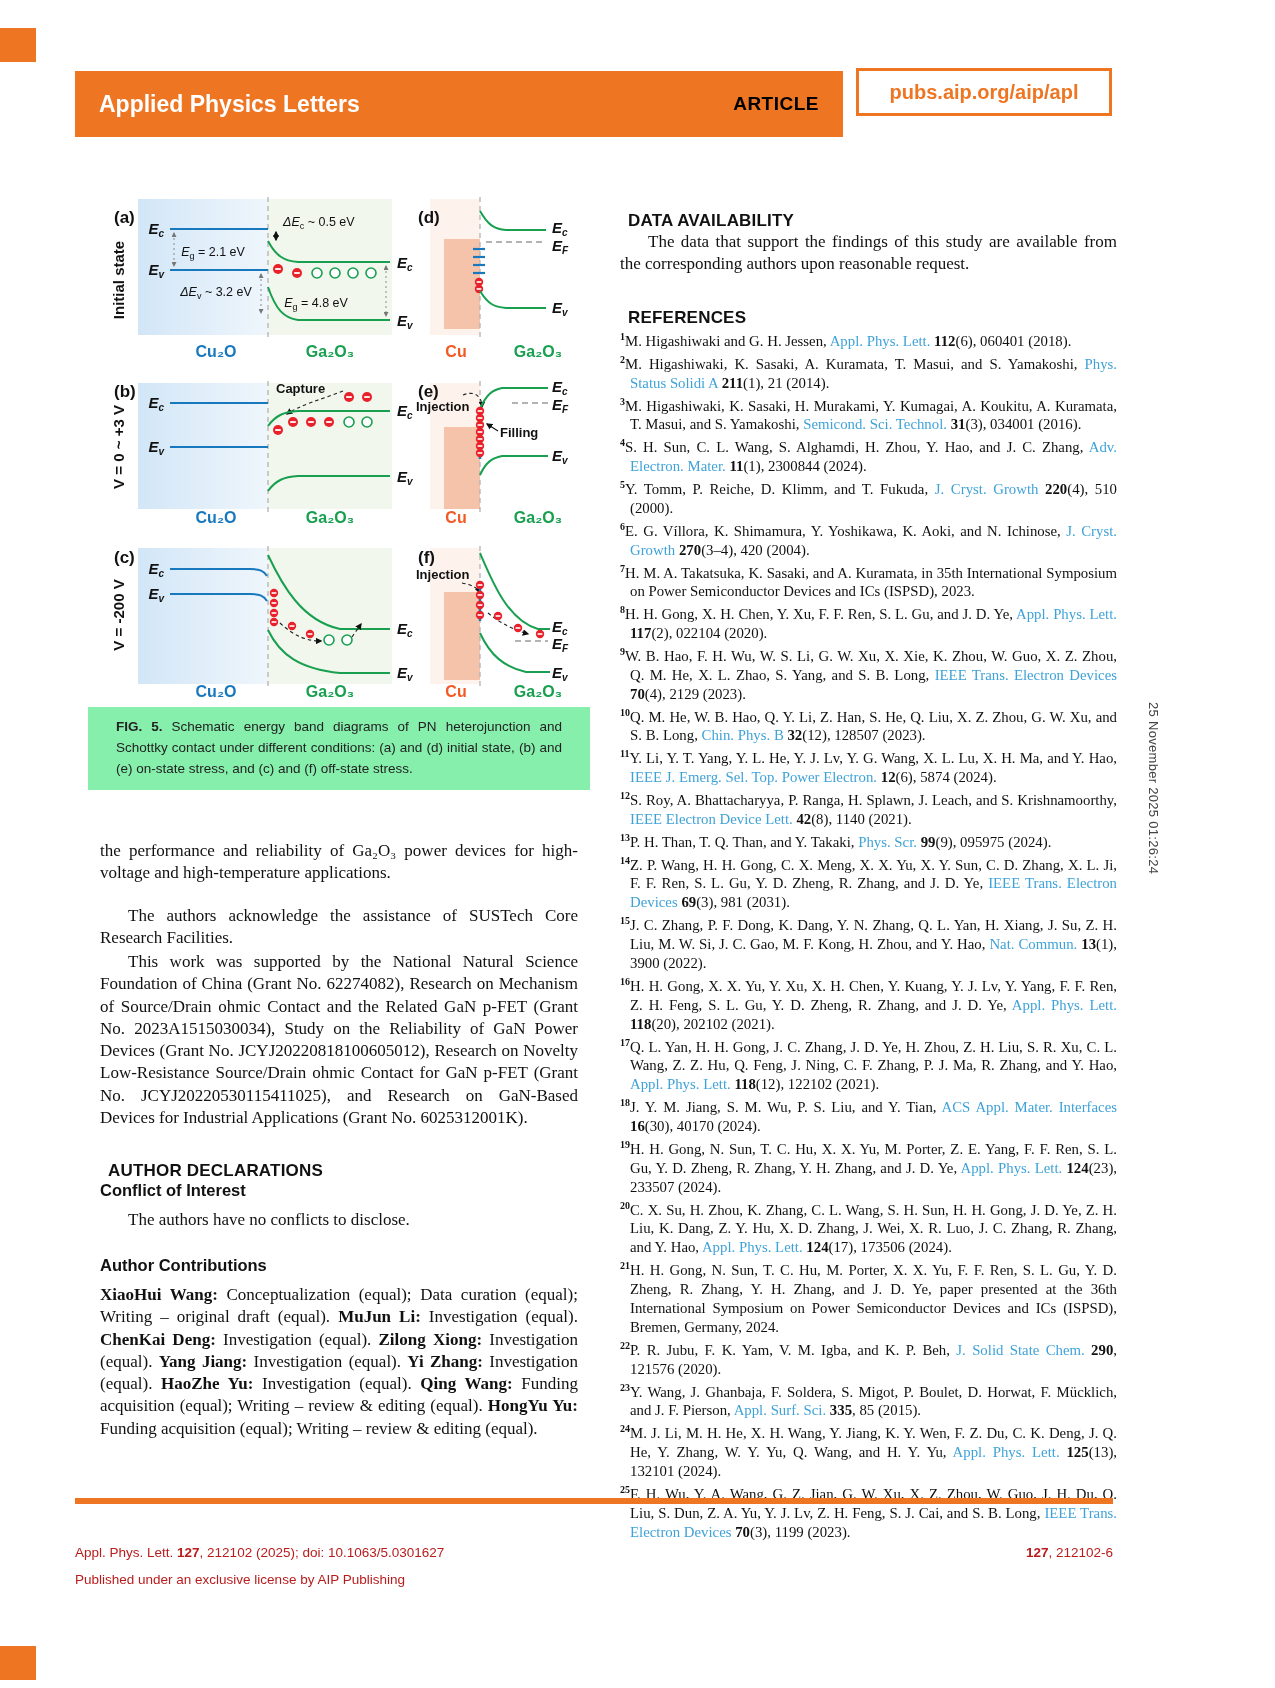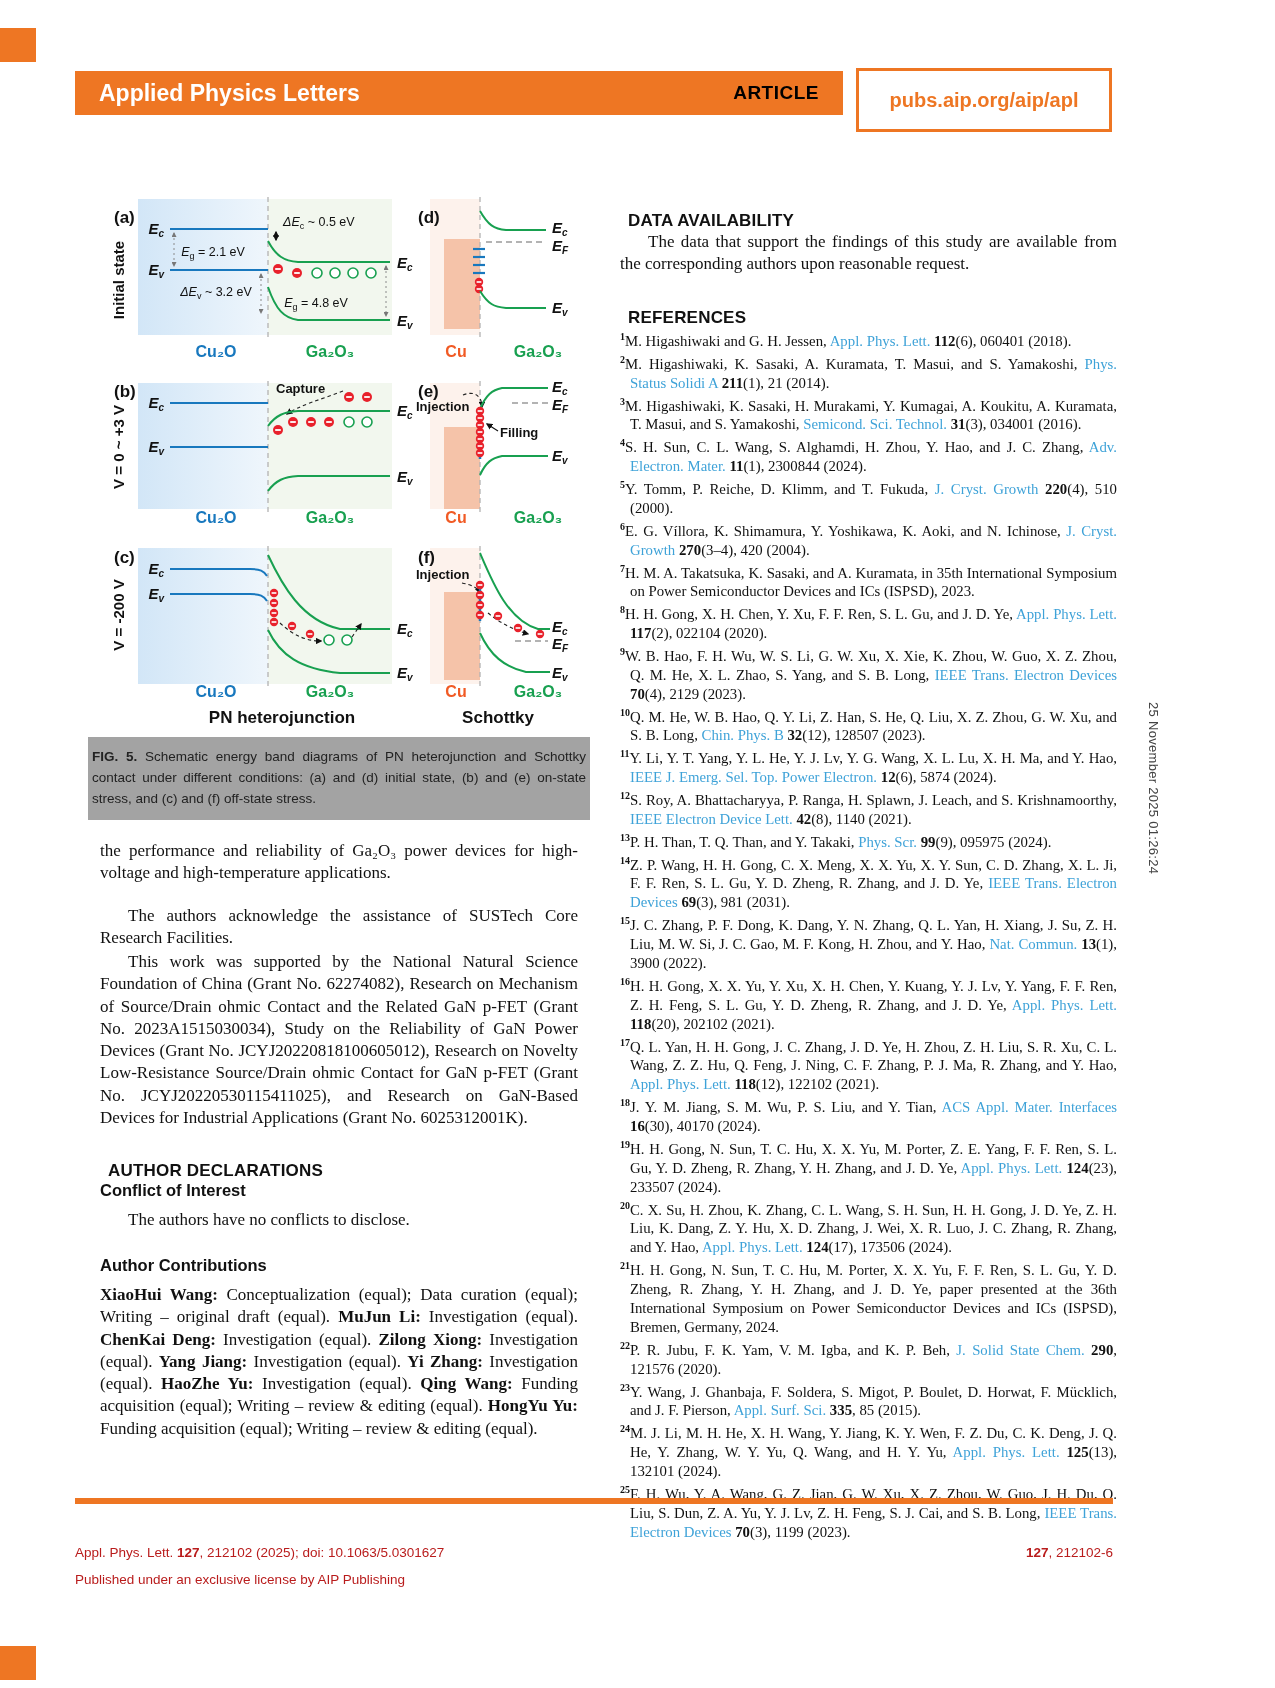--- a/index.html
+++ b/index.html
@@ -1,34 +1,34 @@
 <!DOCTYPE html>
 <html><head>
 <meta charset="utf-8">
 <style>
   html,body{margin:0;padding:0;background:#fff;}
   .page{position:relative;width:1275px;height:1688px;background:#fff;overflow:hidden;
         font-family:"Liberation Serif","DejaVu Serif",serif;color:#111;}
   .corner{position:absolute;left:0;width:36px;height:34px;background:#ee7623;}
   .corner-top{top:28px}.corner-bot{top:1646px}
 
-  .hbar{position:absolute;left:75px;top:71px;width:768px;height:44px;background:#ee7623;
+  .hbar{position:absolute;left:75px;top:71px;width:768px;height:66px;background:#ee7623;
         display:flex;align-items:center;justify-content:space-between;padding:6px 24px;box-sizing:border-box;}
   .htitle{color:#fff;font:bold 23px "Liberation Sans",sans-serif;}
   .harticle{color:#000000;font:bold 19px "Liberation Sans",sans-serif;letter-spacing:.5px;}
-  .hbox{position:absolute;left:856px;top:68px;width:256px;height:64px;border:3px solid #ee7623;
+  .hbox{position:absolute;left:856px;top:68px;width:256px;height:48px;border:3px solid #ee7623;
         box-sizing:border-box;display:flex;align-items:center;justify-content:center;background:#fff;}
   .hbox span{color:#ee7623;font:bold 20px "Liberation Sans",sans-serif;}
 
   .datestamp{position:absolute;left:1146px;top:702px;writing-mode:vertical-rl;
              font:13px "Liberation Sans",sans-serif;color:#444;letter-spacing:.3px;}
 
   #fig{position:absolute;left:100px;top:185px;}
-  .caption{position:absolute;left:88px;top:737px;width:502px;box-sizing:border-box;background:#a3a3a3;
-           padding:9px 4px 11px;font:13.5px/21px "Liberation Sans",sans-serif;color:#222;text-align:justify;}
+  .caption{position:absolute;left:88px;top:707px;width:502px;box-sizing:border-box;background:#86efac;
+           padding:9px 28px 11px;font:13.5px/21px "Liberation Sans",sans-serif;color:#222;text-align:justify;}
 
   .body{position:absolute;font:17px/22.3px "Liberation Serif","DejaVu Serif",serif;text-align:justify;margin:0;}
   .ind{text-indent:28px;}
   h2.sec{position:absolute;margin:8px;font:bold 17px "Liberation Sans",sans-serif;color:#111;letter-spacing:.2px;}
   h3.subsec{position:absolute;margin:0;font:bold 16.5px "Liberation Sans",sans-serif;color:#111;}
 
   #refs{position:absolute;left:620px;top:328px;width:497px;}
   .ref{font:14.8px/18.9px "Liberation Serif","DejaVu Serif",serif;text-align:justify;margin:0;
        padding-left:10px;text-indent:-10px;color:#111;}
   .ref sup{font-weight:bold;font-size:10px;}

